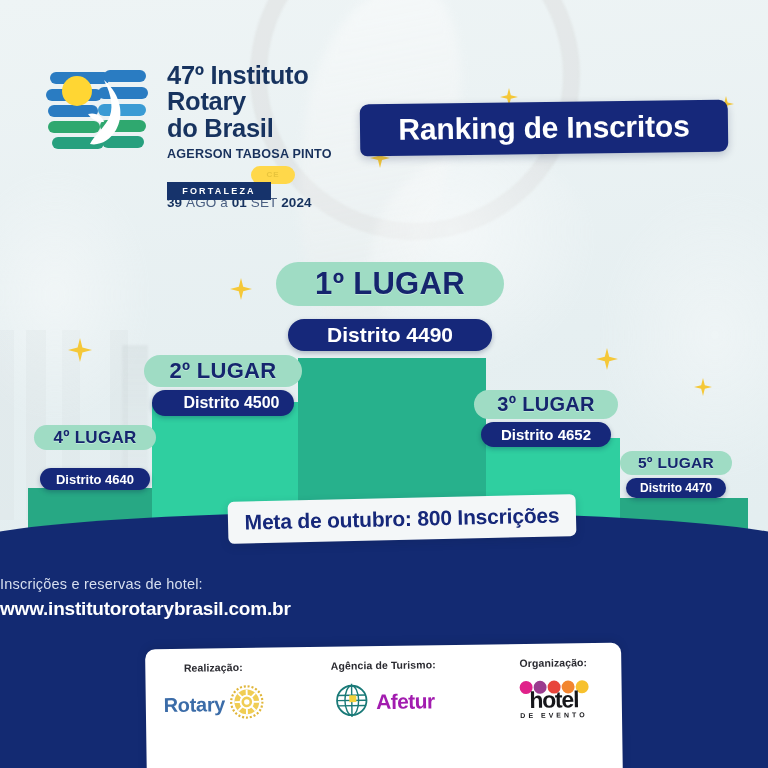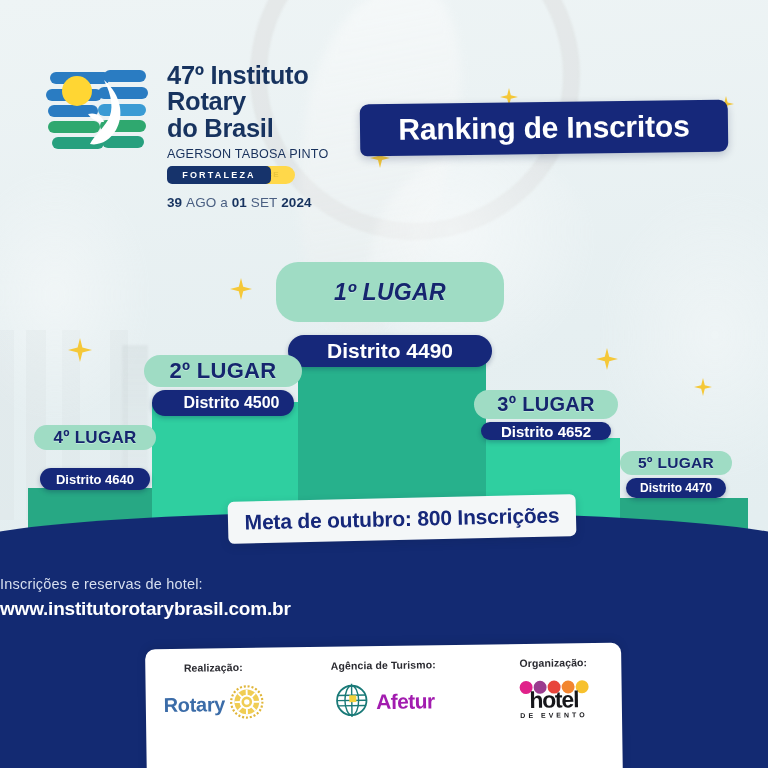--- a/index.html
+++ b/index.html
@@ -91,41 +91,41 @@
     margin-top: 2px;
   }
   .brand-text { padding-top: 2px; }
   .brand-title {
     font-size: 25.5px; font-weight: 700; line-height: 1.03;
     color: #17335f; letter-spacing: -.3px;
     white-space: pre-line;
   }
   .brand-sub {
     margin-top: 6px;
-    font-size: 12.6px; font-weight: 400;
+    font-size: 12.6px; font-weight: 700;
     color: #18315c; letter-spacing: .2px;
   }
   .brand-city {
     margin-top: 5px;
     position: relative;
     display: inline-flex; align-items: stretch;
     height: 18px;
     width: 128px;
   }
   .brand-city .pill-uf {
     position: absolute; right: 0; top: 0;
     width: 44px; height: 18px;
     background: #ffd84a; border-radius: 9px;
     display: flex; align-items: center; justify-content: center;
     font-size: 8px; font-weight: 700; color: #e8c43c; letter-spacing: 1px;
   }
   .brand-city .pill-city {
-    position: absolute; left: 0; top: 0;
+    position: absolute; left: 0; top: 16px;
     width: 104px; height: 18px;
-    background: #16336b; border-radius: 5px;
+    background: #16336b; border-radius: 0;
     display: flex; align-items: center; justify-content: center;
     font-size: 9px; font-weight: 700; color: #fff; letter-spacing: 2.2px; text-align: center;
   }
   .brand-date {
     margin-top: 7px;
     font-size: 13.5px; font-weight: 700; color: #17335f; letter-spacing: .1px;
   }
   .brand-date .lite { font-weight: 400; color: #4a5f82; }
 
   
@@ -324,32 +324,32 @@
   </div>
 
   <div class="podium">
     <div class="bar" style="left:28px;  width:124px; height:72px;  background:#27a884;"></div>
     <div class="bar" style="left:152px; width:146px; height:158px; background:#2fcfa0;"></div>
     <div class="bar" style="left:298px; width:188px; height:202px; background:#27b18c;"></div>
     <div class="bar" style="left:486px; width:134px; height:122px; background:#2fcfa0;"></div>
     <div class="bar" style="left:620px; width:128px; height:62px;  background:#27a884;"></div>
 
     <div class="rank-label" style="left:276px; top:262px;">
-      <div class="pill-place" style="width:228px; height:60px; font-size:23px;font-style:italic;">1º LUGAR</div>
+      <div class="pill-place" style="width:228px; height:44px; font-size:31px;">1º LUGAR</div>
       <div class="pill-dist" style="width:204px; height:32px; font-size:21px; margin:13px auto 0;">Distrito 4490</div>
     </div>
 
     <div class="rank-label" style="left:144px; top:355px;">
       <div class="pill-place" style="width:158px; height:32px; font-size:22px;">2º LUGAR</div>
       <div class="pill-dist" style="width:142px; height:26px; font-size:16px; margin:3px auto 0;padding-left:17px;">Distrito 4500</div>
     </div>
 
     <div class="rank-label" style="left:474px; top:390px;">
       <div class="pill-place" style="width:144px; height:29px; font-size:20px;">3º LUGAR</div>
-      <div class="pill-dist" style="width:130px; height:18px; font-size:15px; margin:3px auto 0;">Distrito 4652</div>
+      <div class="pill-dist" style="width:130px; height:25px; font-size:15px; margin:3px auto 0;">Distrito 4652</div>
     </div>
 
     <div class="rank-label" style="left:34px; top:425px;">
       <div class="pill-place" style="width:122px; height:25px; font-size:17px;">4º LUGAR</div>
       <div class="pill-dist" style="width:110px; height:22px; font-size:13px; margin:18px auto 0;">Distrito 4640</div>
     </div>
 
     <div class="rank-label" style="left:620px; top:451px;">
       <div class="pill-place" style="width:112px; height:24px; font-size:15.5px;">5º LUGAR</div>
       <div class="pill-dist" style="width:100px; height:20px; font-size:12px; margin:3px auto 0;">Distrito 4470</div>

